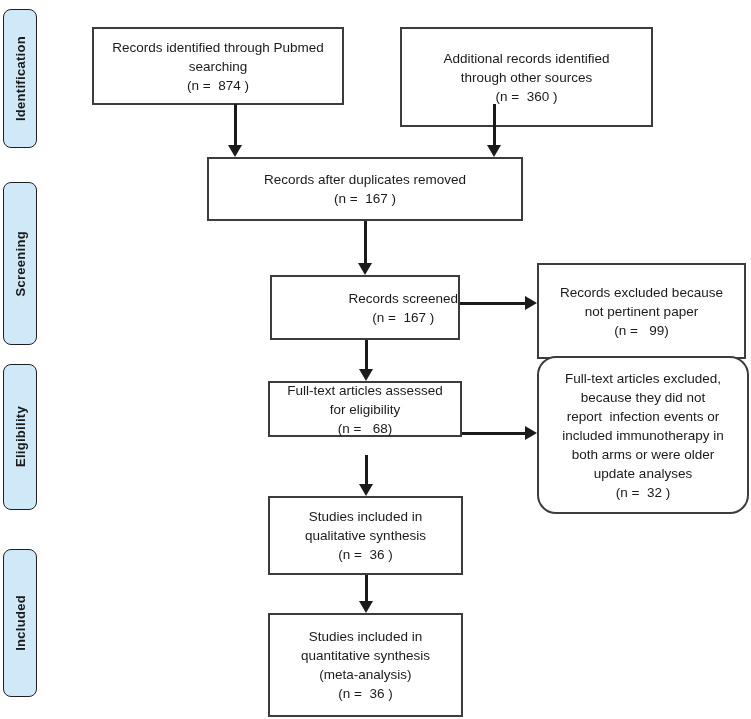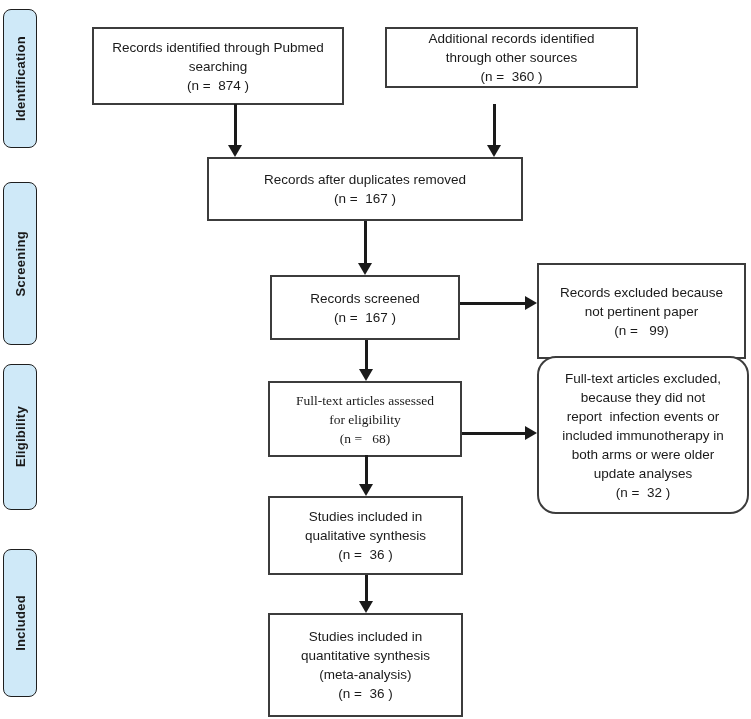--- a/index.html
+++ b/index.html
@@ -82,39 +82,39 @@
   </div>
   <div class="stage" style="left:3px;top:549px;width:34px;height:148px;">
     <span class="stage-text">Included</span>
   </div>
 
   <div class="fbox" style="left:92px;top:27px;width:252px;height:78px;">
     <span class="btxt">Records identified through Pubmed
 searching
 (n =  874 )</span>
   </div>
-  <div class="fbox" style="left:385px;top:27px;width:253px;height:61px;">
+  <div class="fbox" style="left:400px;top:27px;width:253px;height:100px;">
     <span class="btxt">Additional records identified
 through other sources
 (n =  360 )</span>
   </div>
   <div class="fbox" style="left:207px;top:157px;width:316px;height:64px;">
     <span class="btxt">Records after duplicates removed
 (n =  167 )</span>
   </div>
-  <div class="fbox" style="left:270px;top:275px;width:190px;height:65px;">
+  <div class="fbox" style="left:270px;top:275px;width:190px;height:65px;justify-content:flex-end;">
     <span class="btxt">Records screened
 (n =  167 )</span>
   </div>
   <div class="fbox" style="left:537px;top:263px;width:209px;height:96px;">
     <span class="btxt">Records excluded because
 not pertinent paper
 (n =   99)</span>
   </div>
-  <div class="fbox" style="left:268px;top:381px;width:194px;height:76px;font-family:Liberation Serif, serif;">
+  <div class="fbox" style="left:268px;top:381px;width:194px;height:56px;">
     <span class="btxt">Full-text articles assessed
 for eligibility
 (n =   68)</span>
   </div>
   <div class="fbox" style="left:537px;top:356px;width:212px;height:158px;border-radius:19px;">
     <span class="btxt">Full-text articles excluded,
 because they did not
 report  infection events or
 included immunotherapy in
 both arms or were older

